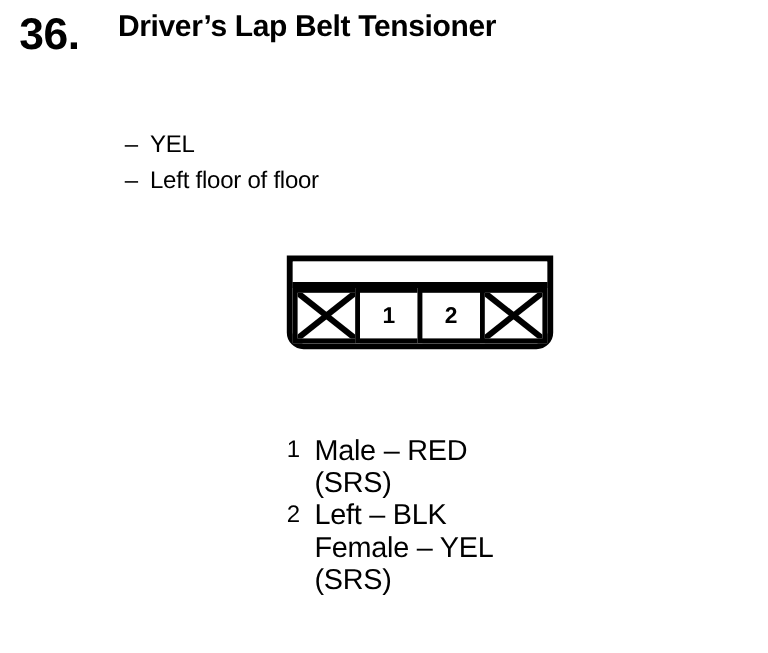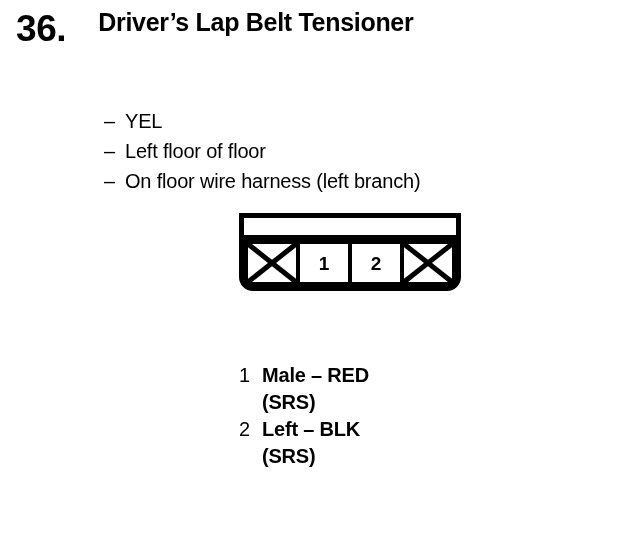--- a/index.html
+++ b/index.html
@@ -140,26 +140,25 @@
   .pin-list {
     position: absolute;
     left: 239px;
     top: 362px;
   }
   .pin-entry {
     position: relative;
     margin-bottom: 0;
   }
   .pin-line {
-    font-size: 20px;
+    font-size: 24px;
     line-height: 27px;
     white-space: nowrap;
     letter-spacing: -0.2px;
     padding-left: 23px;
-    font-weight: bold;
   }
   .pin-number {
     position: absolute;
     left: 0;
     top: 0;
     font-size: 20px;
     line-height: 27px;
   }
 </style>
 </head>
@@ -170,23 +169,20 @@
     <span class="title-number">36.</span><span class="title-text">Driver’s Lap Belt Tensioner</span>
   </div>
 </div>
 
 <div class="spec-list">
   <div class="spec-line">
     <span class="spec-dash">–</span><span>YEL</span>
   </div>
   <div class="spec-line">
     <span class="spec-dash">–</span><span>Left floor of floor</span>
-  </div>
-  <div class="spec-line">
-    <span class="spec-dash">–</span><span>On floor wire harness (left branch)</span>
   </div>
 </div>
 
 <div class="connector">
   <div class="conn-body"></div>
   <div class="conn-topstrip"></div>
   <div class="conn-divider"></div>
   <div class="cavity-row">
 
     <div class="cavity">
@@ -218,16 +214,17 @@
 
   <div class="pin-entry">
     <span class="pin-number">1</span>
     <div class="pin-line">Male – RED</div>
     <div class="pin-line">(SRS)</div>
   </div>
 
   <div class="pin-entry">
     <span class="pin-number">2</span>
     <div class="pin-line">Left – BLK</div>
+    <div class="pin-line">Female – YEL</div>
     <div class="pin-line">(SRS)</div>
   </div>
 
 </div>
 
 </body></html>

